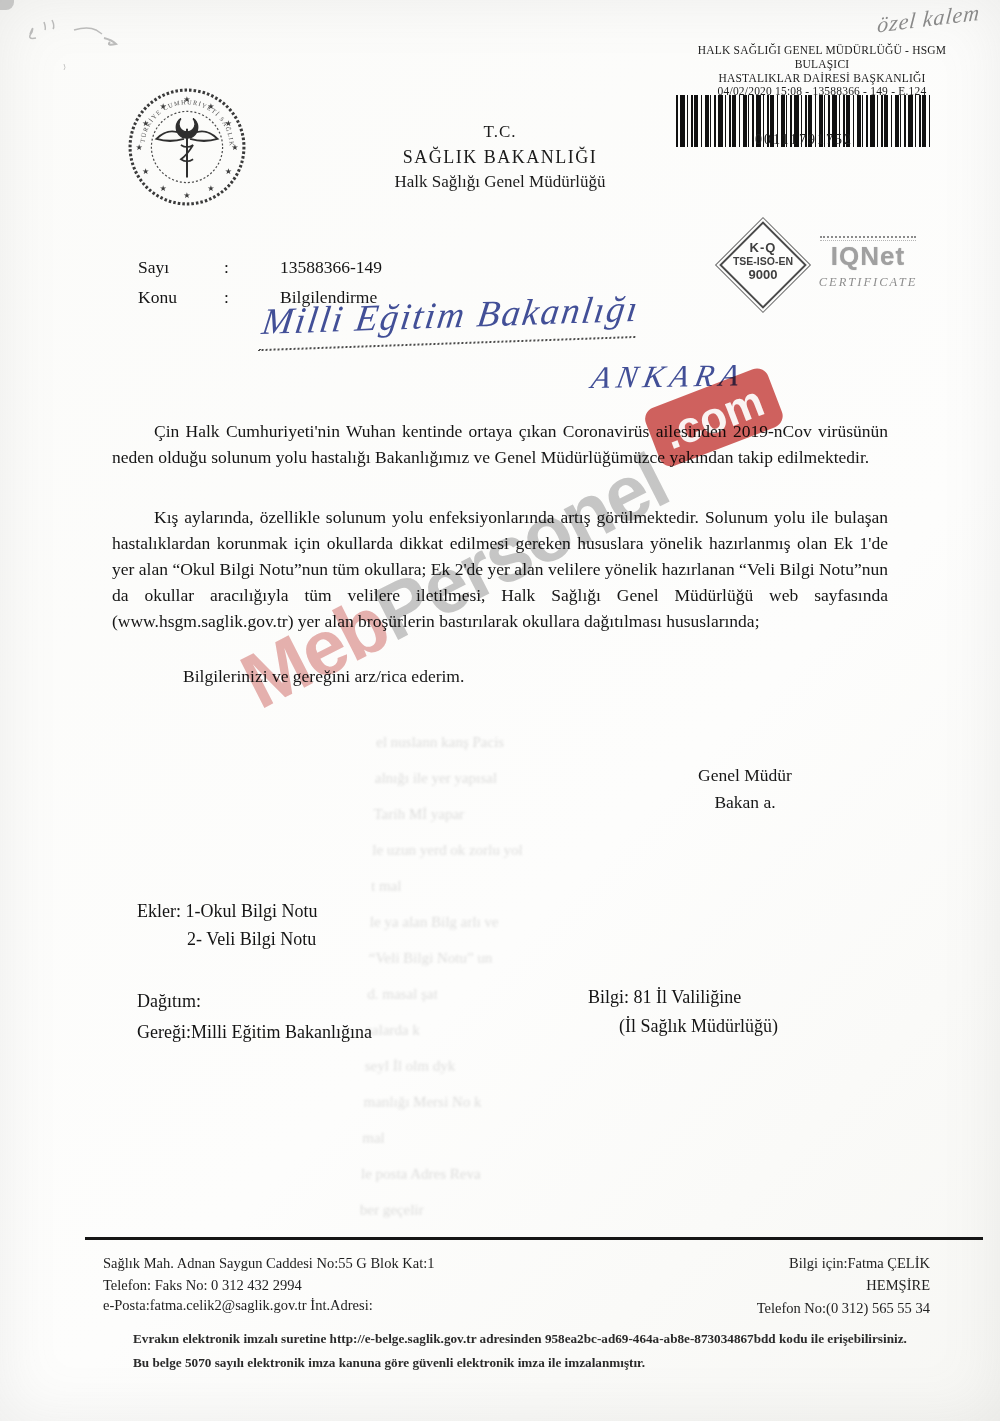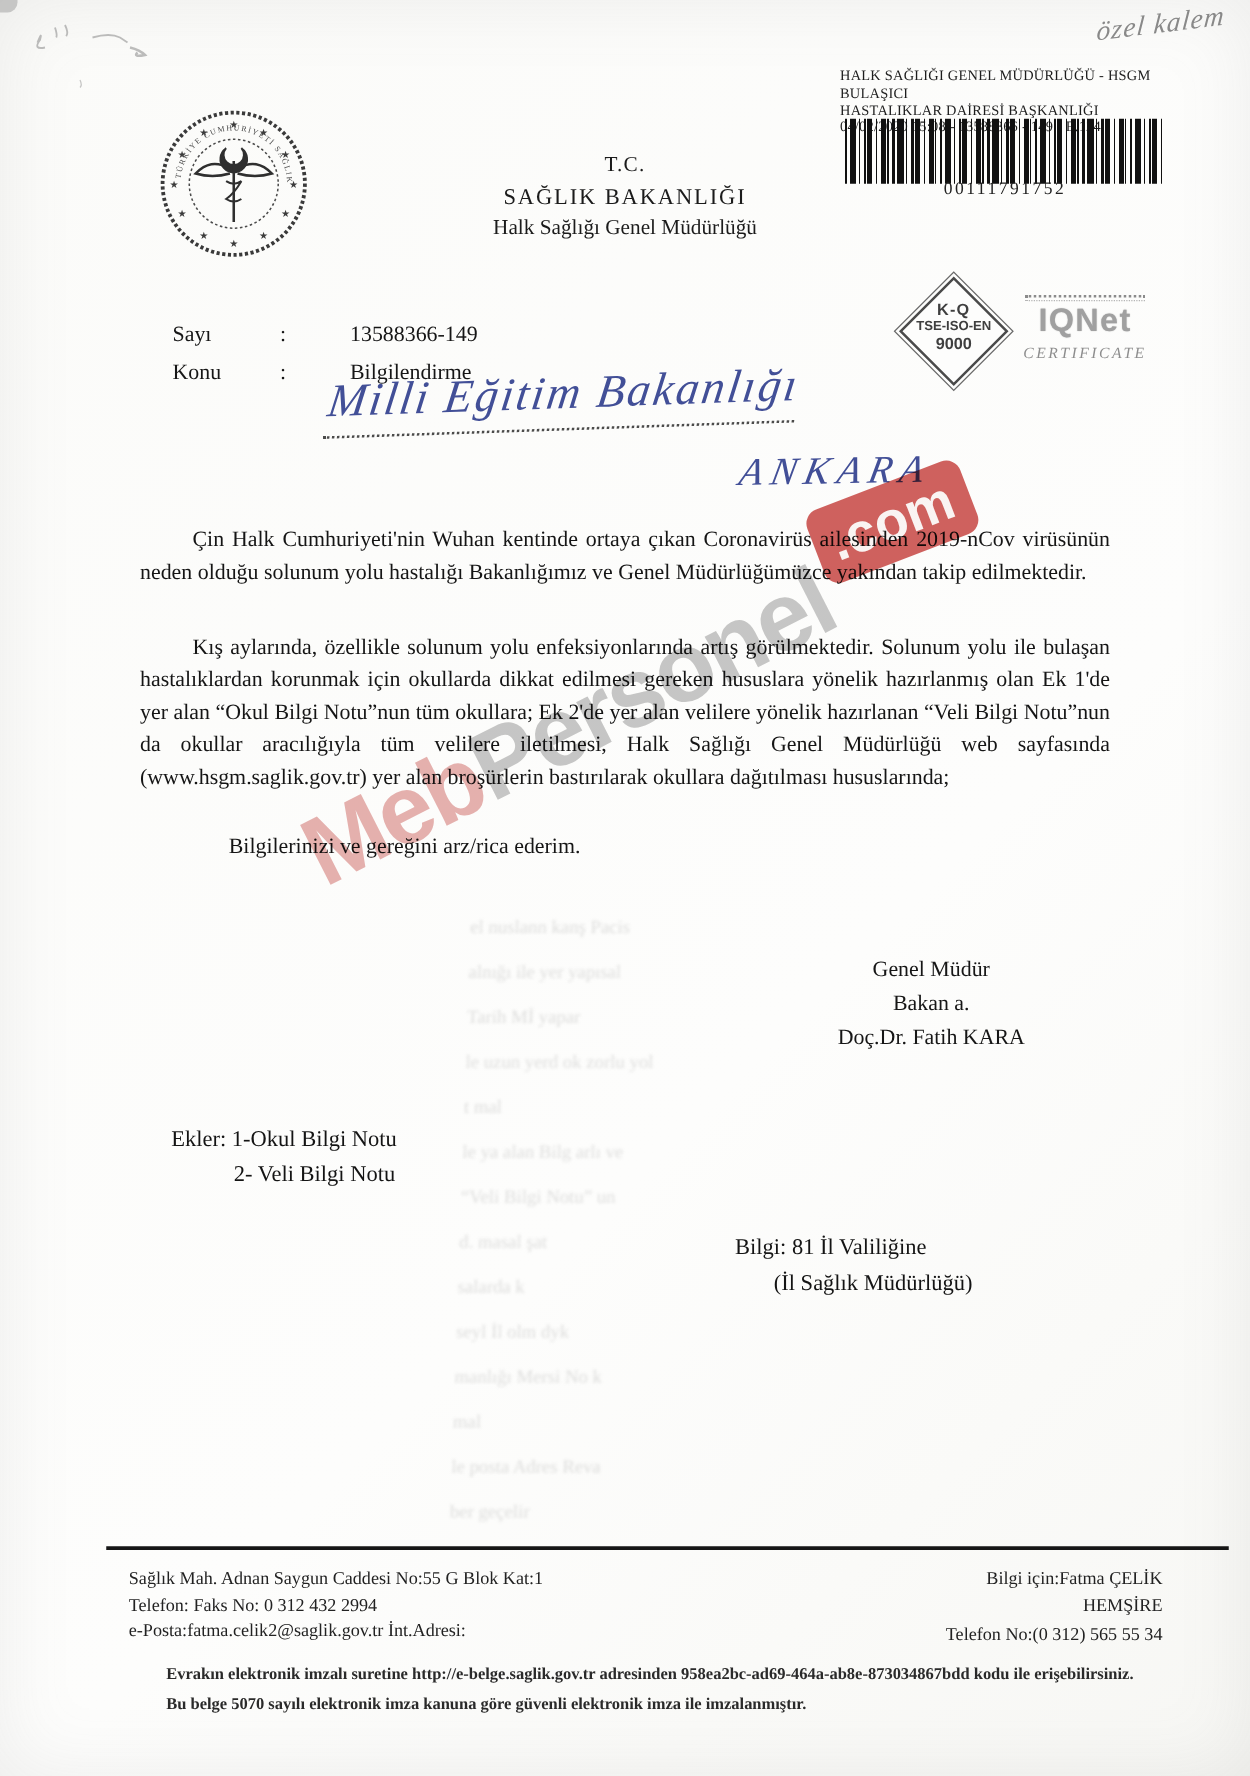--- a/index.html
+++ b/index.html
@@ -13,35 +13,35 @@
   .abs { position:absolute; }
 
   
   .scribble { left:22px; top:12px; opacity:.55; }
   .pencil-note {
     right:20px; top:6px; color:#6e6e6e; font-size:22px; font-style:italic;
     transform:rotate(-7deg) skewX(-12deg); letter-spacing:1px; opacity:.8;
   }
 
   
-  .stamp { left:672px; top:55px; width:300px; font-size:11.5px; line-height:13.8px;
-           color:#1d1d1d; letter-spacing:.2px; }
+  .stamp { left:672px; top:44px; width:300px; font-size:11.5px; line-height:13.8px;
+           color:#1d1d1d; letter-spacing:.2px;text-align:center; }
   .barcode {
     left:676px; top:95px; width:256px; height:52px;
     background:repeating-linear-gradient(90deg,
       #101010 0 2px, transparent 2px 4px,
       #101010 4px 9px, transparent 9px 11px,
       #101010 11px 12px, transparent 12px 15px,
       #101010 15px 17px, transparent 17px 18px,
       #101010 18px 22px, transparent 22px 25px,
       #101010 25px 26px, transparent 26px 29px,
       #101010 29px 33px, transparent 33px 34px,
       #101010 34px 35px, transparent 35px 38px);
   }
-  .barcode-num { left:676px; top:144px; width:256px; text-align:center;
+  .barcode-num { left:676px; top:132px; width:256px; text-align:center;
                  font-size:14px; letter-spacing:2px; color:#222; }
 
   
   .seal { left:126px; top:86px; width:122px; height:122px; }
 
   
   .letterhead { left:300px; top:122px; width:400px; text-align:center; color:#1b1b1b; }
   .lh1 { font-size:17px; letter-spacing:1px; }
   .lh2 { font-size:18px; letter-spacing:1.5px; margin-top:5px; }
   .lh3 { font-size:17px; margin-top:4px; }
@@ -248,28 +248,31 @@
 
   <div class="abs wm">
     <span class="wm-meb">Meb</span>
       <span class="wm-personel">Personel</span>
       <span class="wm-com">.com</span>
   </div>
 
   <div class="abs signature">
     <div>Genel Müdür</div>
     <div>Bakan a.</div>
-    <div>Doç.Dr. Fatih KARA</div>
   </div>
 
   <div class="abs ekler">
     <div>Ekler: 1-Okul Bilgi Notu</div>
     <div class="indent">2- Veli Bilgi Notu</div>
   </div>
 
+  <div class="abs dagitim">
+    <div>Dağıtım:</div>
+    <div>Gereği:Milli Eğitim Bakanlığına</div>
+  </div>
   <div class="abs bilgi">
     <div>Bilgi: 81 İl Valiliğine</div>
     <div class="indent">(İl  Sağlık Müdürlüğü)</div>
   </div>
 
   <div class="abs rule"></div>
   <div class="abs f-left">
     <div>Sağlık Mah. Adnan Saygun Caddesi No:55 G Blok Kat:1</div>
     <div>Telefon:  Faks No: 0 312 432 2994</div>
   </div>

